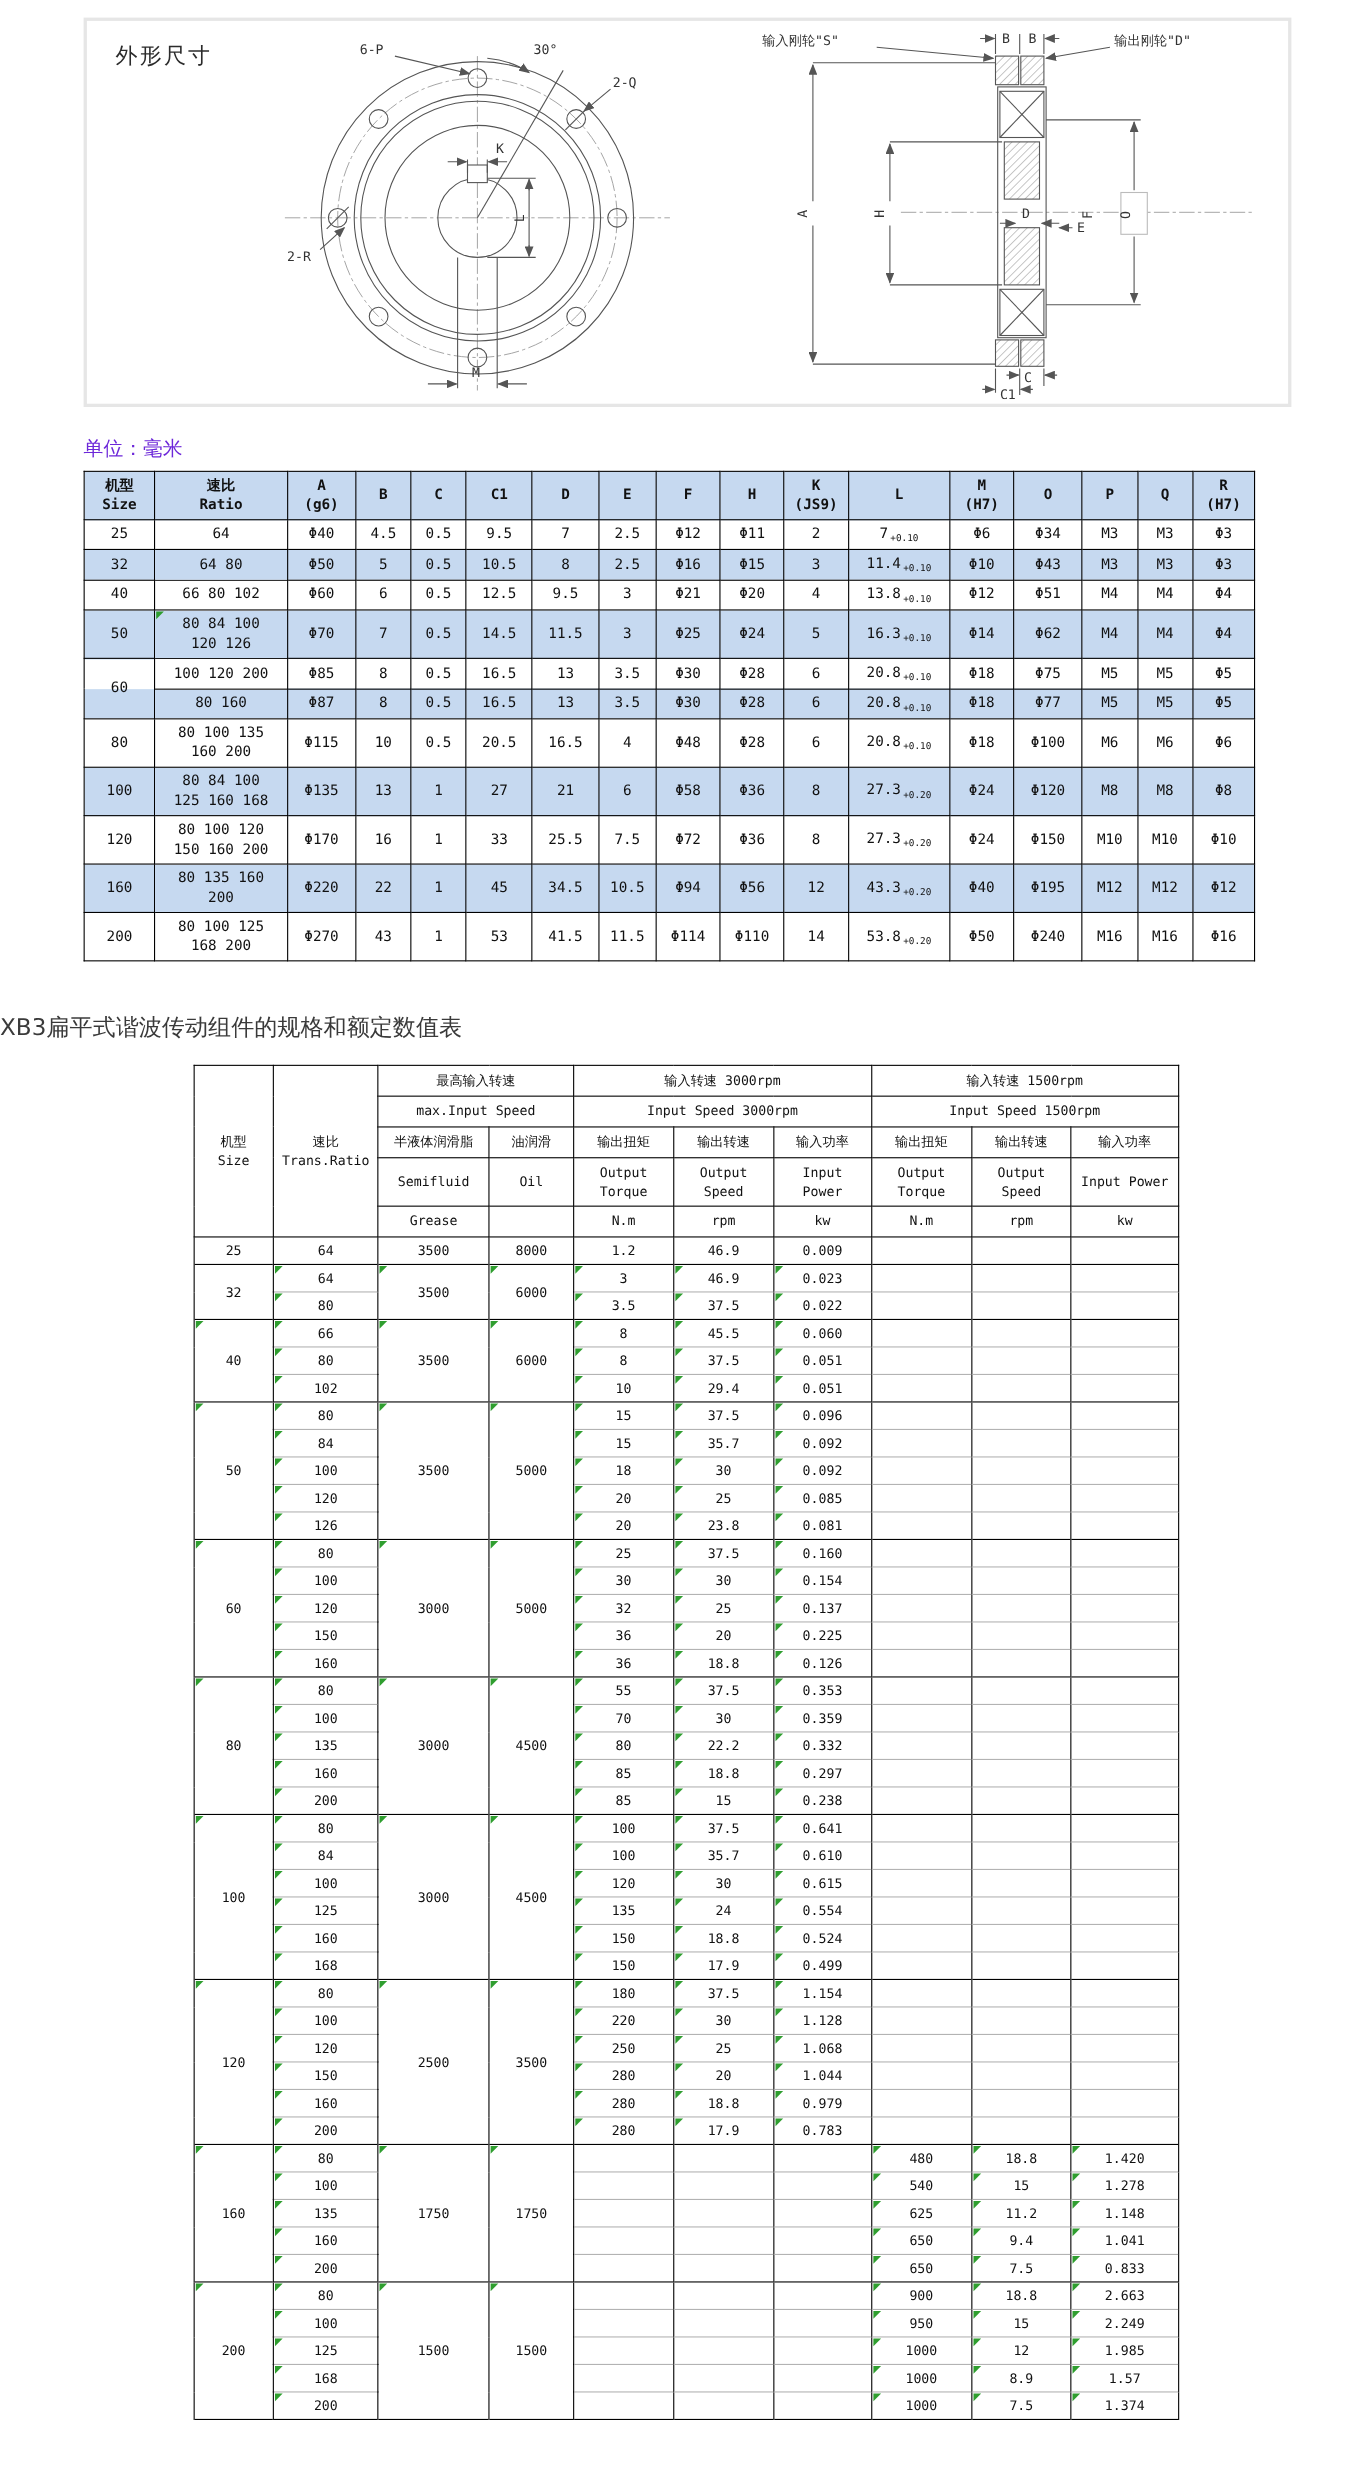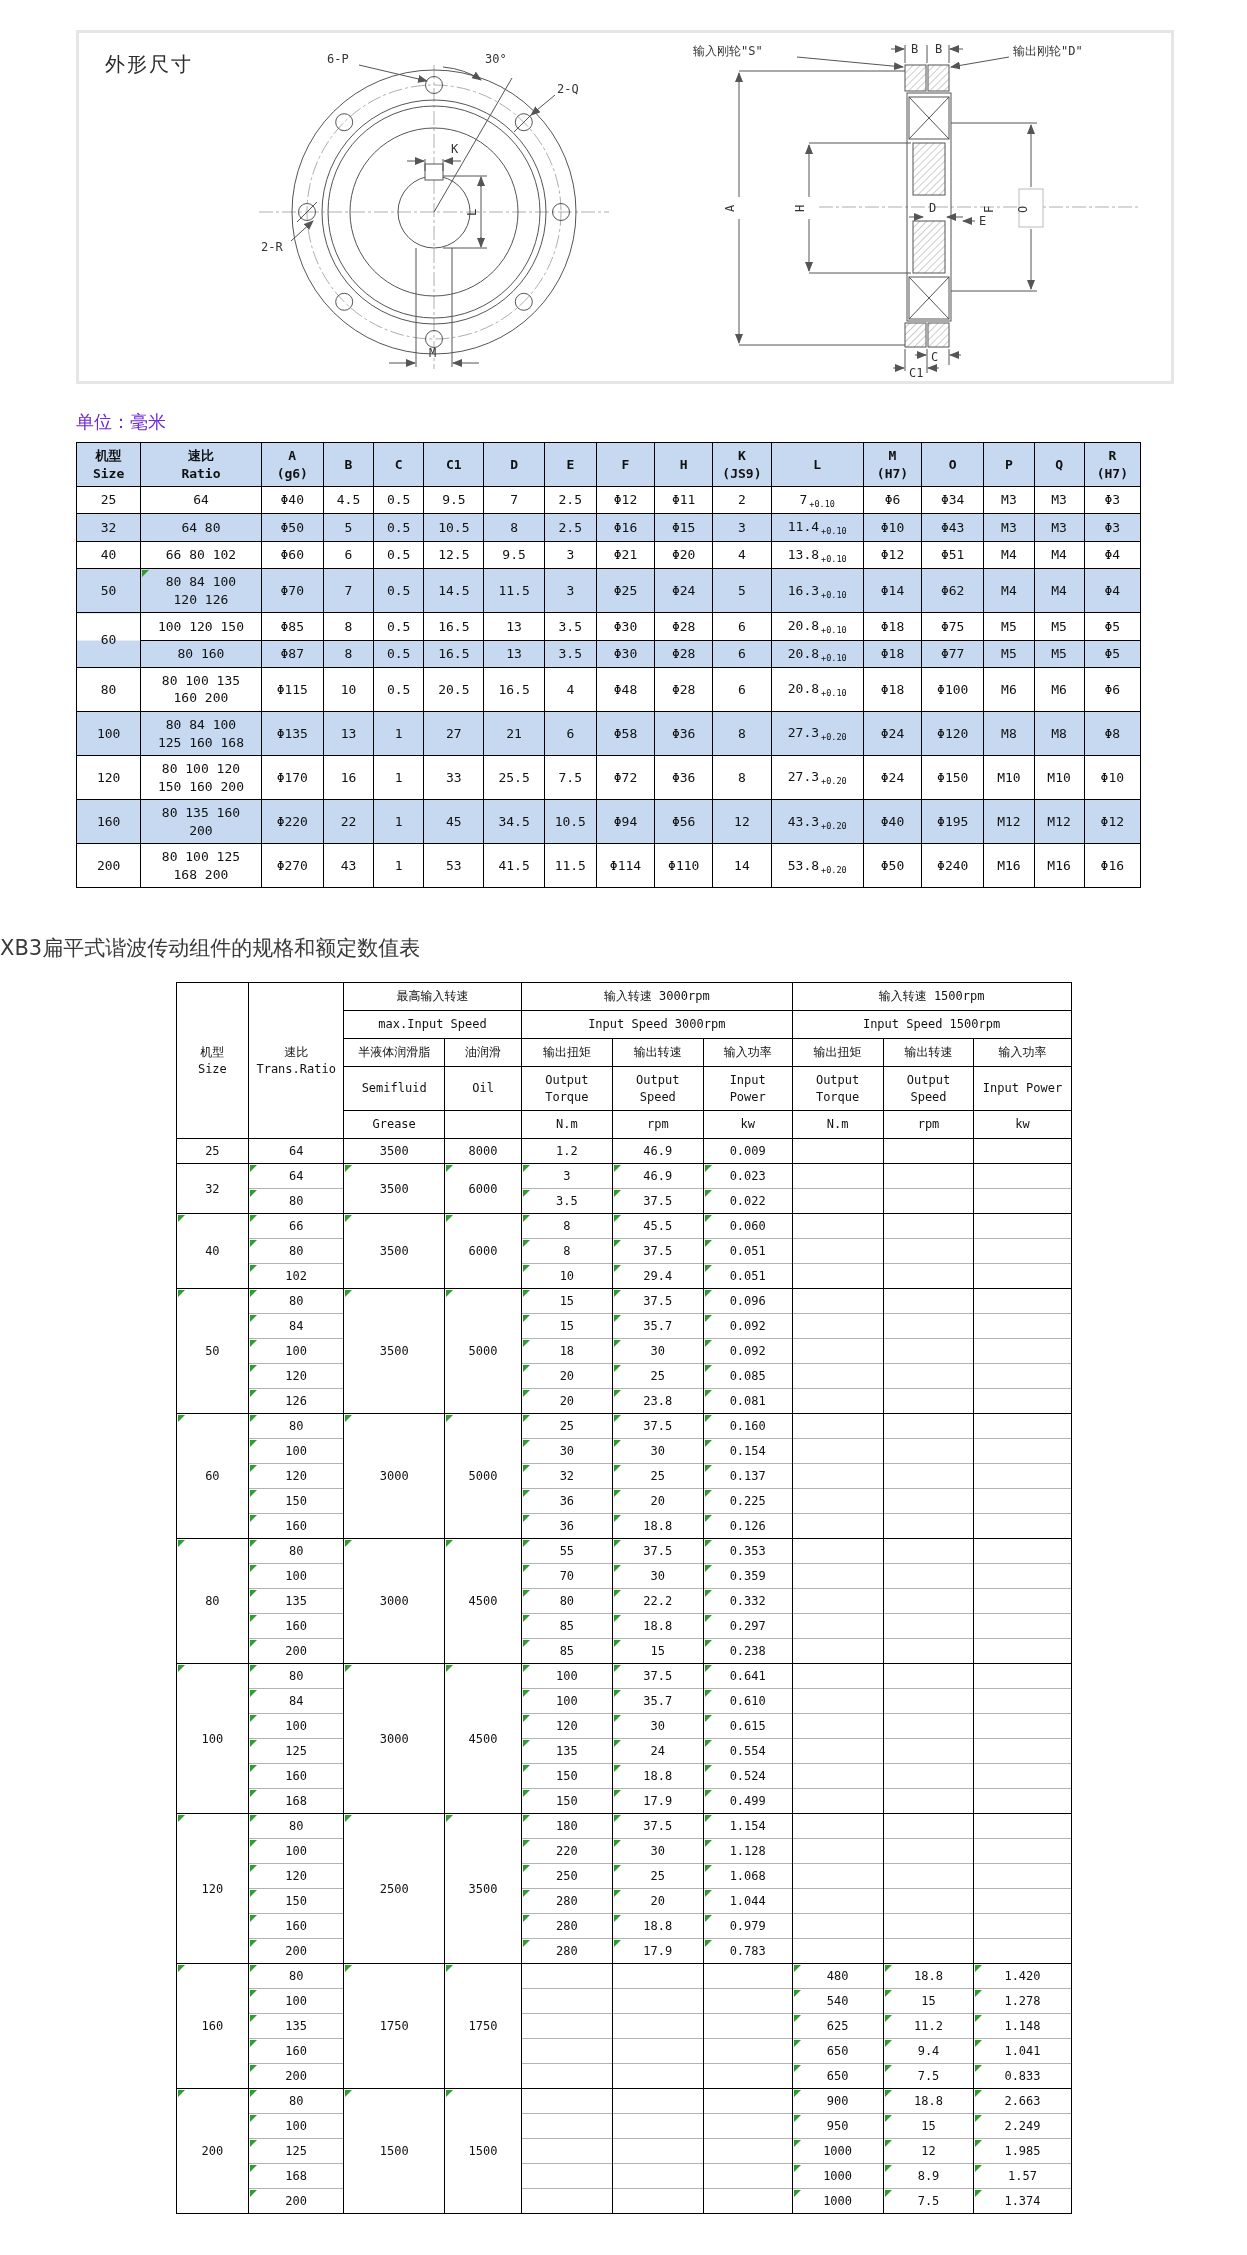--- a/index.html
+++ b/index.html
@@ -1,19 +1,19 @@
 <!DOCTYPE html>
 <html><head>
 <meta charset="utf-8">
 <style>
   html,body { margin:0; padding:0; background:#fff; }
   body { width:1247px; font-family:"DejaVu Sans","Liberation Sans",sans-serif; color:#111; }
 
   
-  .drawbox { position:relative; width:1092px; height:348px; margin:30px 0 0 76px;
+  .drawbox { position:relative; width:1092px; height:348px; margin:16px 0 0 76px;
              border:3px solid #e6e6e6; background:#fff; }
   .drawtitle { position:absolute; left:26px; top:18px; font-size:20px; color:#2b2b2b; letter-spacing:2px; }
   .drawbox svg { position:absolute; top:4px; }
   svg text { fill:#333; font-size:12px; font-family:"DejaVu Sans Mono","DejaVu Sans",monospace; }
   .thin { stroke:#555; stroke-width:1; fill:none; }
   .cl   { stroke:#999; stroke-width:0.8; fill:none; stroke-dasharray:14 3 3 3; }
 
   
   .unit { margin:26px 0 8px 76px; font-size:18px; color:#6d28d9; }
 
@@ -313,21 +313,21 @@
         <td>5</td>
         <td>16.3<span class="tol"><span>+0.1</span><span>0</span></span></td>
         <td>Φ14</td>
         <td>Φ62</td>
         <td>M4</td>
         <td>M4</td>
         <td>Φ4</td>
       </tr>
       <tr>
         <td rowspan="2" class="split-bg">60</td>
-        <td style="position: relative;">100 120 150</td>
+        <td style="position: relative;">100 120 200</td>
         <td>Φ85</td>
         <td>8</td>
         <td>0.5</td>
         <td>16.5</td>
         <td>13</td>
         <td>3.5</td>
         <td>Φ30</td>
         <td>Φ28</td>
         <td>6</td>
         <td>20.8<span class="tol"><span>+0.1</span><span>0</span></span></td>

